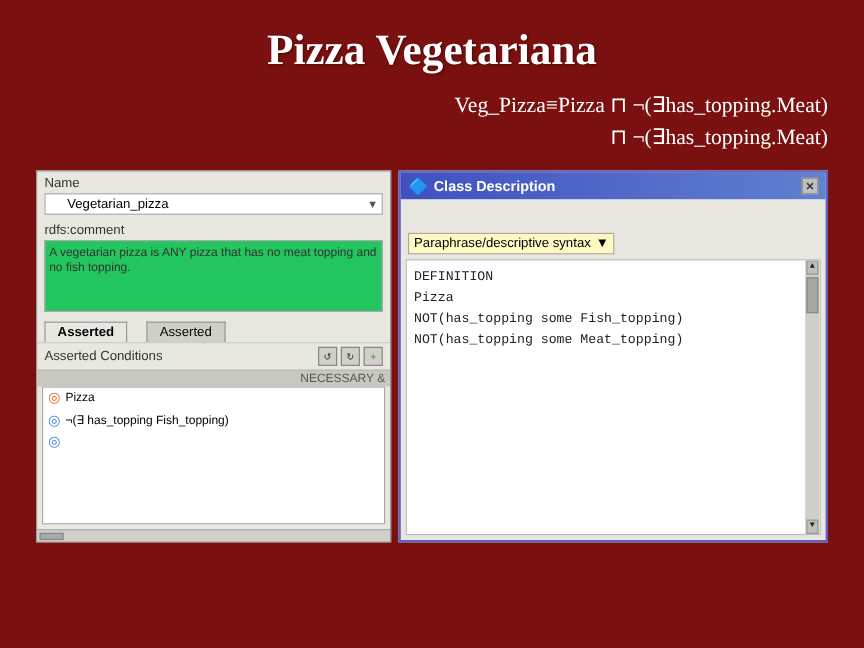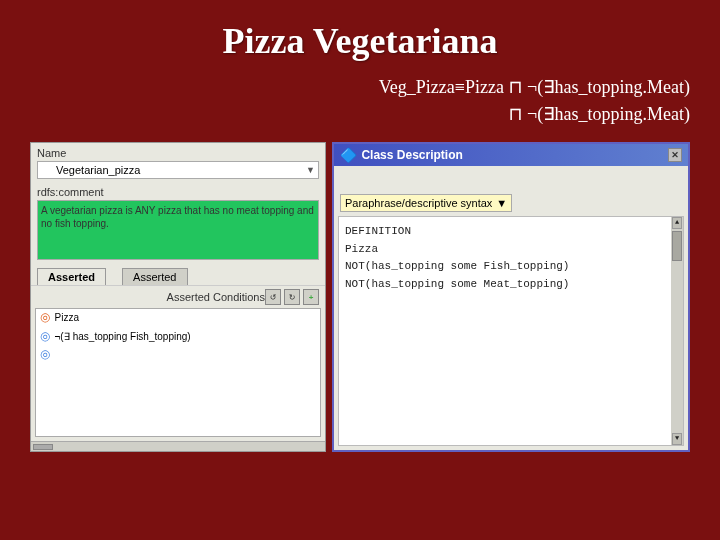--- a/index.html
+++ b/index.html
@@ -127,21 +127,21 @@
       background: #e8e8e0;
       font-weight: bold;
     }
 
     .lp-conditions-header {
       padding: 3px 6px;
       font-size: 11px;
       color: #333;
       display: flex;
       align-items: center;
-      justify-content: flex-end;
+      justify-content: space-between;
       border-top: 1px solid #ccc;
     }
 
     .lp-conditions-label {
       font-size: 11px;
       color: #333;
     }
 
     .lp-header-icons {
       display: flex;
@@ -381,20 +381,23 @@
 
     <div class="lp-conditions-header">
       <span class="lp-conditions-label">Asserted Conditions</span>
       <div class="lp-header-icons">
         <div class="lp-icon-btn">↺</div>
         <div class="lp-icon-btn">↻</div>
         <div class="lp-icon-btn" style="color:#4a4; font-weight:bold;">+</div>
       </div>
     </div>
 
+    <div class="lp-necessary-bar">
+      <span>NECESSARY &amp;</span>
+    </div>
 
     <div class="lp-conditions-list">
       <div class="lp-condition-item">
         <span class="bullet">◎</span>
         <span>Pizza</span>
       </div>
       <div class="lp-condition-item">
         <span class="neg-bullet">◎</span>
         <span>¬(∃ has_topping Fish_topping)</span>
       </div>

